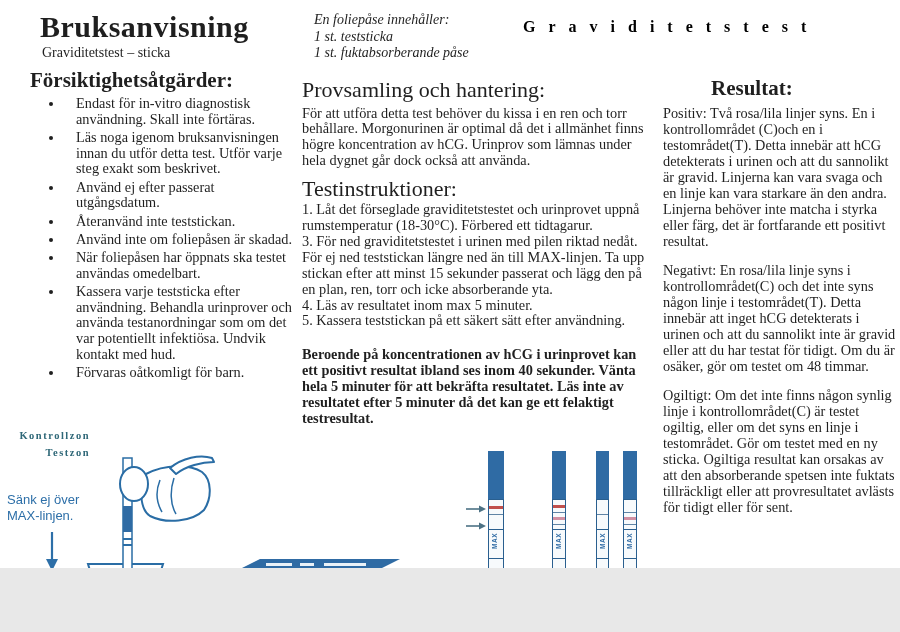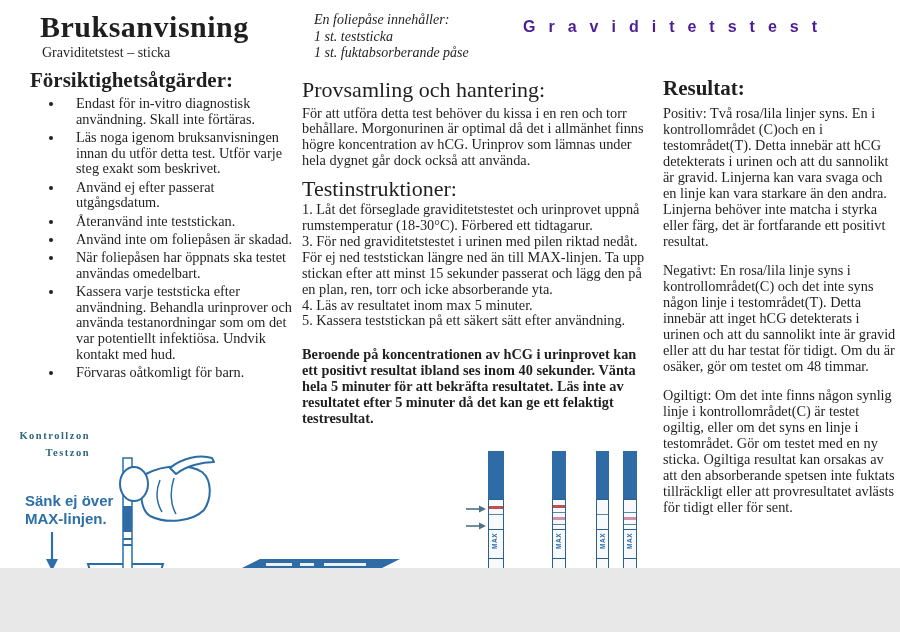--- a/index.html
+++ b/index.html
@@ -24,32 +24,32 @@
   .h-reg { font-size:22px; font-weight:normal; }
   .h-sampling { margin-top:15px; }
   .h-instructions { margin-top:8px; }
   .body-text { font-size:14.3px; line-height:1.1; margin-top:3px; }
   .steps div { font-size:14.3px; line-height:1.11; }
   .warning-text { font-size:14.3px; font-weight:bold; line-height:1.12; margin-top:17px; }
 
   
   .brand-header {
     position:absolute; left:523px; top:18px; white-space:nowrap;
-    font-family:Liberation Sans, sans-serif; font-size:16px; font-weight:bold;
-    letter-spacing:13px; color:#4c1d95;
+    font-family:Liberation Serif, serif; font-size:16px; font-weight:bold;
+    letter-spacing:13px; color:#000000;
   }
   .col-right { position:absolute; left:663px; top:76px; width:233px; }
-  .col-right .h-bold { margin-top:0; }
+  .col-right .h-bold { margin-top:0;margin-left:48px; }
   .result-par { font-size:14.3px; line-height:1.12; margin-top:4px; margin-bottom:13px; }
 
   
   .diagram { position:absolute; left:0; top:428px; width:660px; height:204px; }
   .diagram svg { position:absolute; left:0; top:0; }
   .diag-label { position:absolute; font-family:"Liberation Sans", sans-serif; color:#2d6fa8; }
-  .dip-note { left:25px; top:64px; font-size:15px; font-weight:700; line-height:1.2; }
+  .dip-note { left:7px; top:64px; font-size:13px; font-weight:400; line-height:1.2; }
   .lay-flat { left:252px; top:158px; width:145px; text-align:center; font-size:15px; font-weight:600; }
   .zone-labels { left:375px; top:73px; width:90px; text-align:right; font-size:10.5px;
                  font-weight:bold; letter-spacing:1.5px; color:#2f6878; line-height:1.6; }
   .strip-caption { position:absolute; top:170px; font-family:"Liberation Sans", sans-serif;
                    font-size:12px; font-weight:600; color:#5b7585; }
 
   
   .strip { position:absolute; top:23px; width:15px; }
   .strip .handle { height:48px; background:#2f6ba4; }
   .strip .window { height:31px; border:1.5px solid #2a5f8f; background:#f7fafc; position:relative; }

